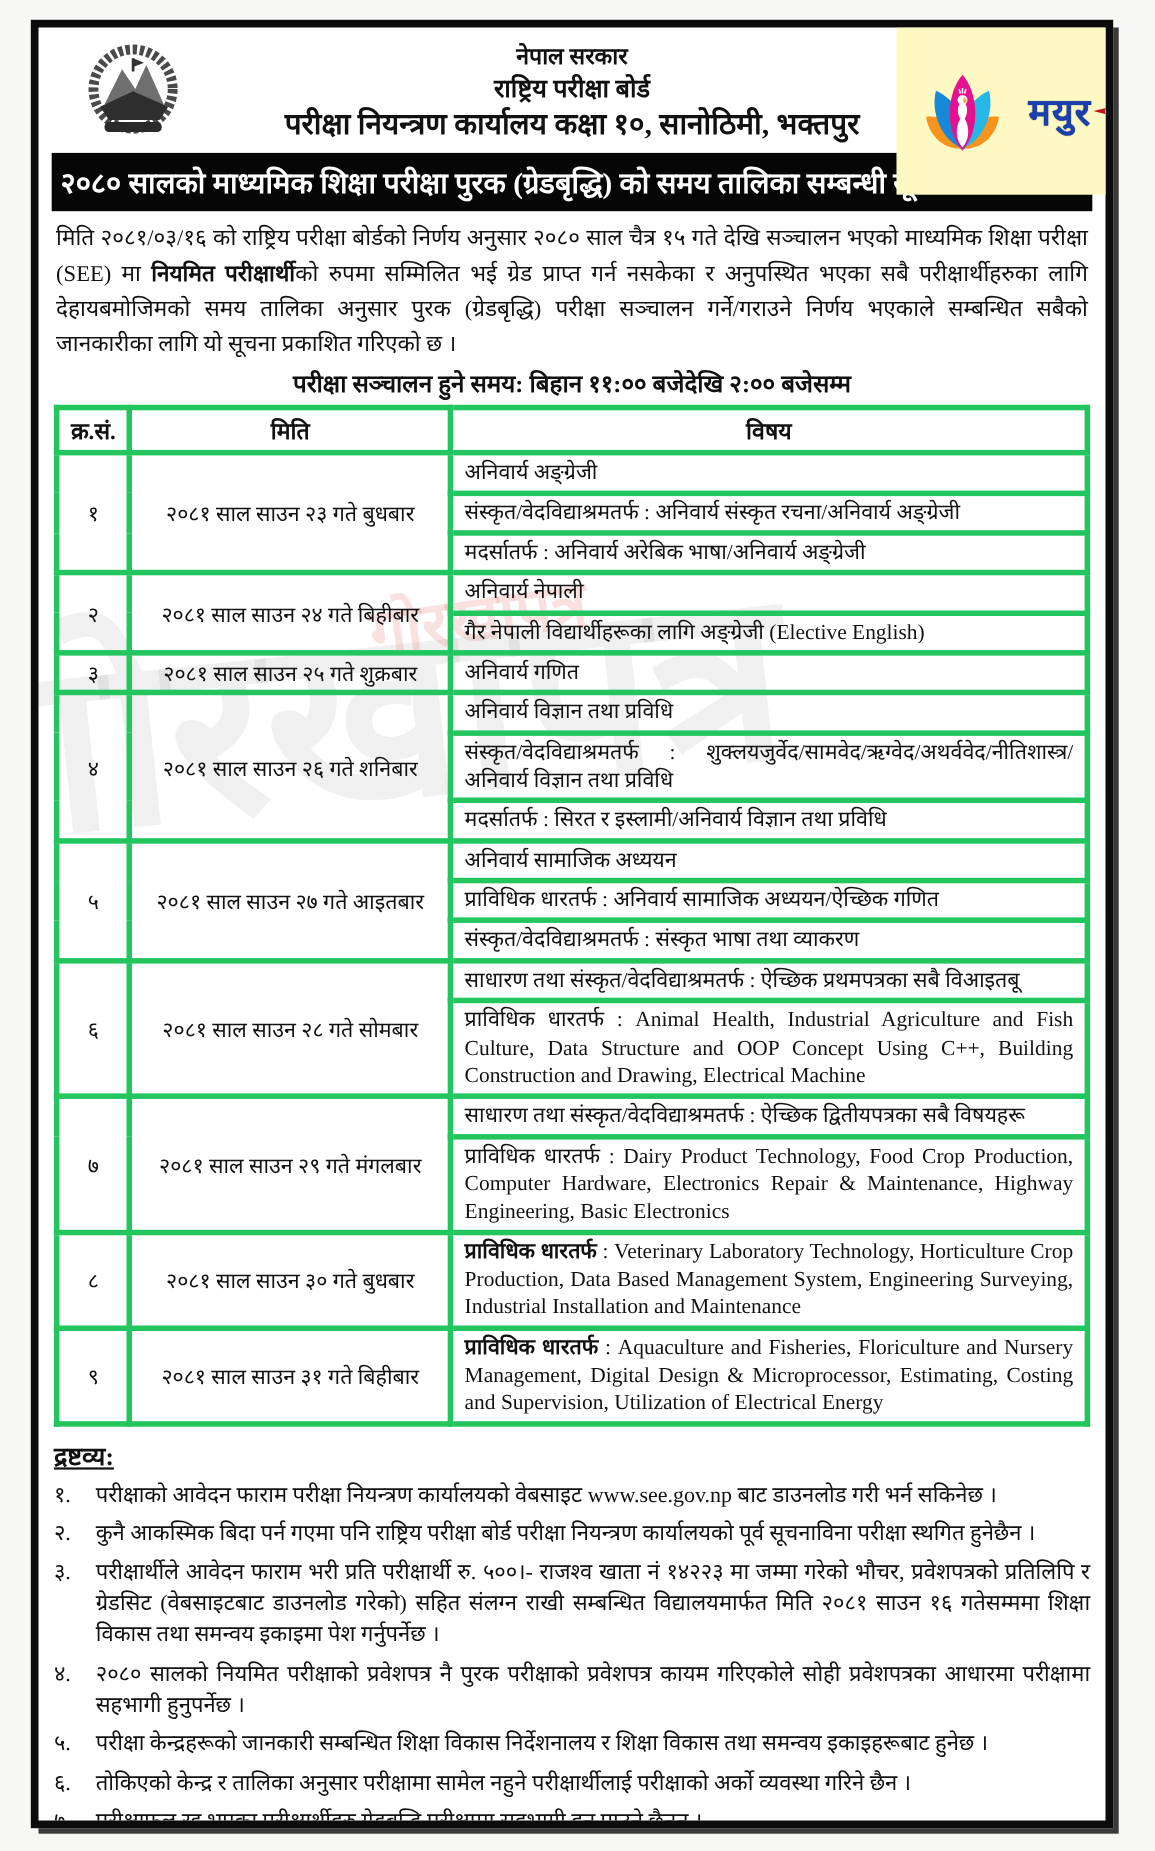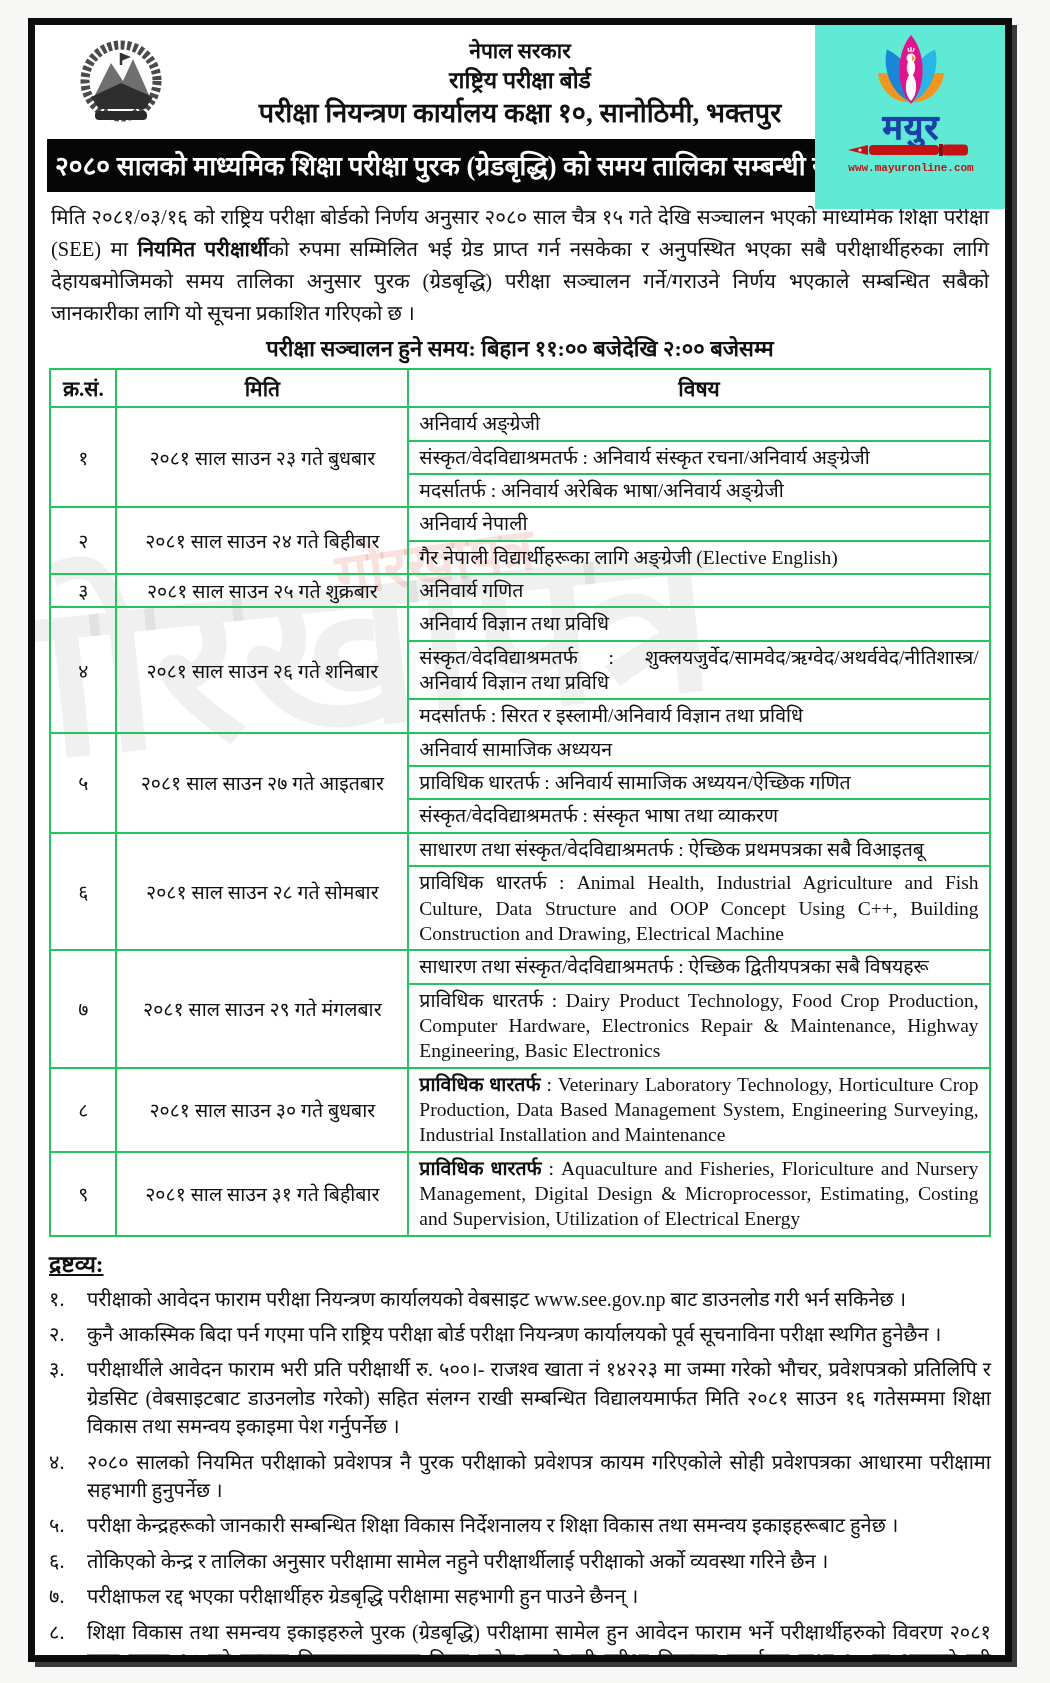--- a/index.html
+++ b/index.html
@@ -24,36 +24,36 @@
   .h-board { font-size:23px; font-weight:bold; line-height:1.35; }
   .h-office{ font-size:27px; font-weight:bold; line-height:1.3; }
 
   .title-bar {
     margin-top:8px; background:#060606; color:#fff; font-weight:bold;
     font-size:26.5px; padding:8px 8px 9px 8px; white-space:nowrap; overflow:hidden;
   }
 
   
   .mayur-box {
-    position:absolute; top:0; right:-2px; width:192px; height:184px; background:#5eead4;
-    z-index:6; display:flex; flex-direction:column; align-items:center; justify-content:flex-start;
+    position:absolute; top:0; right:-2px; width:192px; height:152px; background:#fef9c3;
+    z-index:6; display:flex; flex-direction:row; align-items:center; justify-content:flex-start;
     padding-top:4px;
   }
   .mayur-name { font-family:"Liberation Sans", sans-serif; font-weight:bold; font-size:34px; color:#1c3fae; line-height:0.95; text-shadow:0 0 1px #0a1e66; letter-spacing:1px; }
   .mayur-url  { font-family:Liberation Mono, monospace; font-weight:bold; font-size:11px; color:#c41214; margin-top:1px; }
 
   
   .intro { margin:10px 4px 0 4px; font-size:20.5px; line-height:1.56; text-align:justify; }
 
   .sched-title { text-align:center; font-weight:bold; font-size:23px; margin-top:8px; }
   .sched-time  { text-align:center; font-weight:bold; font-size:22px; margin-top:2px; }
 
   
   table.sched { width:99.5%; margin:6px auto 0 auto; border-collapse:collapse; font-size:19.5px; }
-  table.sched th, table.sched td { border:2px solid #22c55e; vertical-align:middle; }
+  table.sched th, table.sched td { border:5px solid #22c55e; vertical-align:middle; }
   table.sched th { font-weight:bold; text-align:center; font-size:21px; padding:4px 6px; }
   td.sn   { width:66px;  text-align:center; padding:2px 4px; }
   td.date { width:292px; text-align:center; padding:2px 8px; }
   td.subj { text-align:justify; padding:3px 10px; line-height:1.3; }
 
   
   .notes-title { font-weight:bold; font-size:23px; text-decoration:underline; margin:10px 2px 6px 2px; }
   .notes { margin:0 2px; font-size:20px; }
   .note-row { display:flex; gap:8px; margin-bottom:7px; }
   .note-num { min-width:30px; line-height:1.42; }

